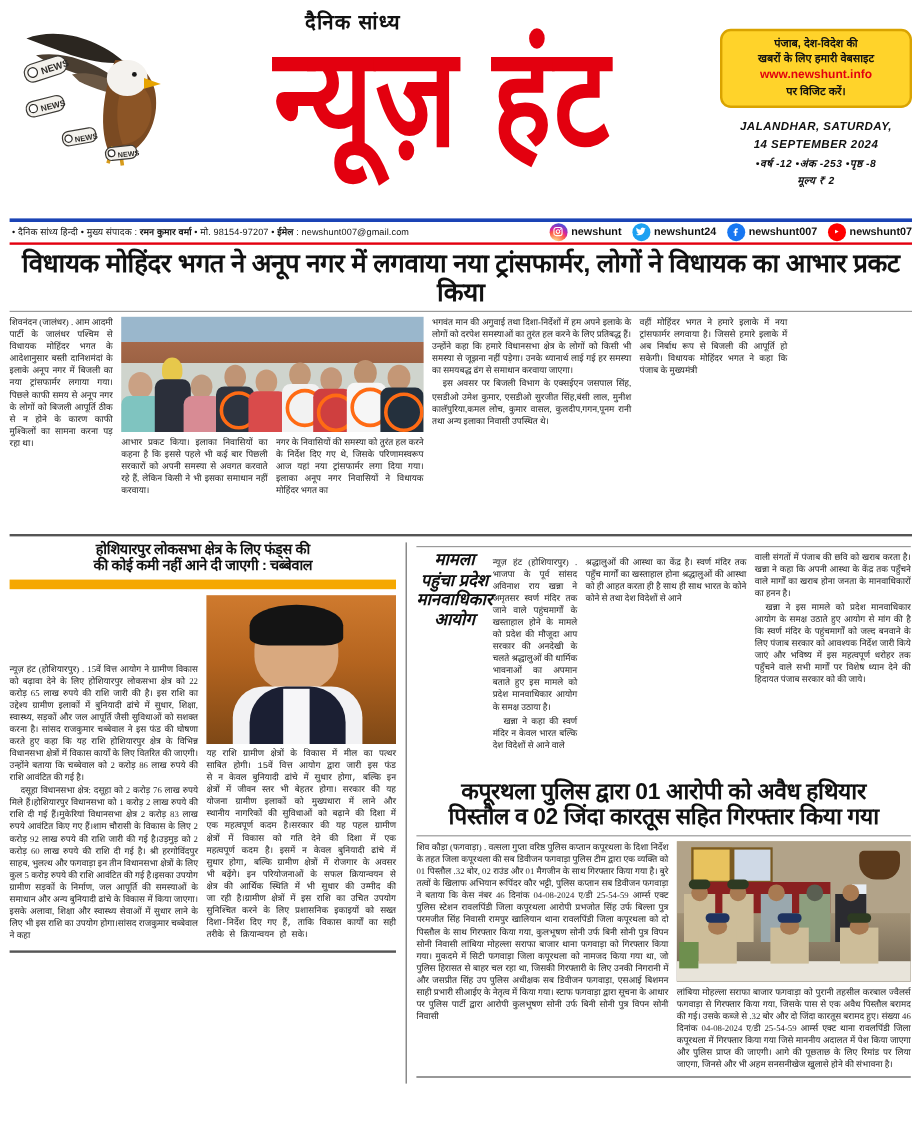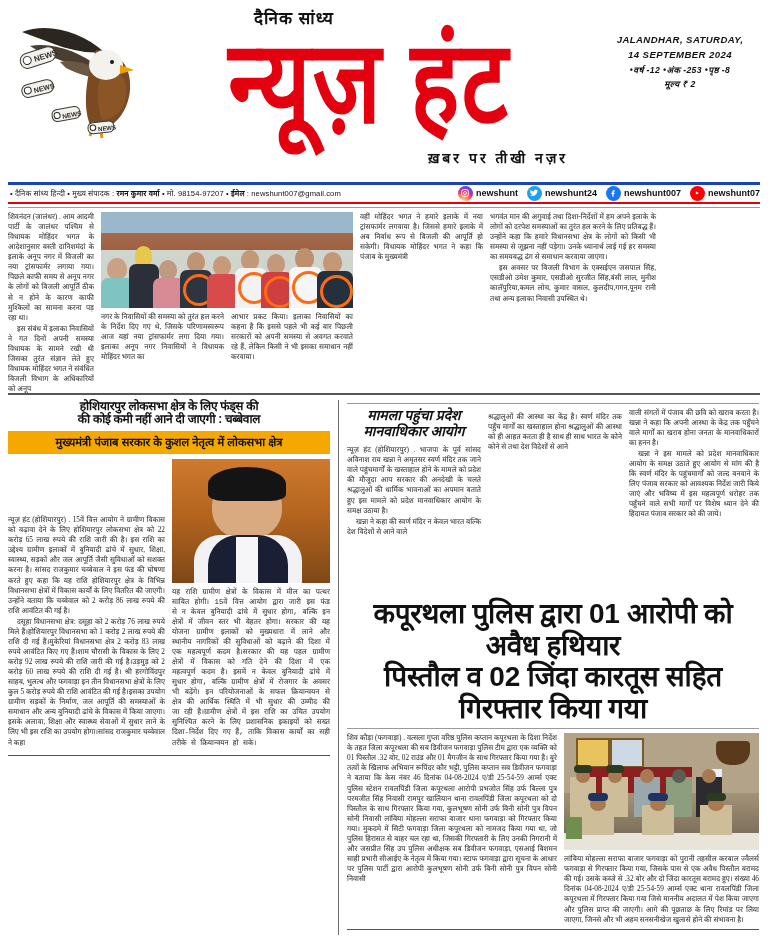--- a/index.html
+++ b/index.html
@@ -87,21 +87,21 @@
   .photo.portrait{background:linear-gradient(180deg,#cf7a2e 0%,#b4641f 45%,#7e4816 100%);}
   .photo.police{background:linear-gradient(180deg,#b8a98e 0%,#9f8f74 55%,#6d6150 100%);}
 
   
   .sec-head{
     font-family:"Liberation Sans",sans-serif;font-weight:bold;
     line-height:1.14;text-align:center;letter-spacing:-0.3px;
   }
   .sec-head.s1{font-size:12px;}
   .sec-head.s2{font-size:17.5px;}
-  .sec-head.s3{font-size:28px;}
+  .sec-head.s3{font-size:19px;}
   .yellow-band{
     background:#f5a800;color:#111;font-family:"Liberation Sans",sans-serif;font-weight:bold;
     font-size:11.3px;line-height:1.3;text-align:center;padding:4px 5px;margin-top:4px;
   }
   .kicker{
     font-family:"Liberation Serif",serif;font-style:italic;font-weight:bold;font-size:14px;
     line-height:1.2;text-align:center;
   }
   .vrule-d{width:1px;background:#6e6e6e;align-self:stretch;}
 </style>
@@ -149,24 +149,29 @@
             <circle cx="85" cy="117" r="2.8" fill="#fff" stroke="#2d2b28" stroke-width="1"></circle>
             <text x="90" y="121" font-size="6" font-family="Liberation Sans, sans-serif" font-weight="bold" fill="#2d2b28">NEWS</text>
           </g>
         </g>
       </svg>
     </div>
 
     <div class="masthead-center">
       <div class="daink">दैनिक सांध्य</div>
       <div class="paper-title">न्यूज़ हंट</div>
-      <div class="tagline">ख़बर पर तीखी नज़र</div>
     </div>
 
     <div class="masthead-right">
+      <div class="web-box">
+        <div>पंजाब, देश-विदेश की</div>
+        <div>खबरों के लिए हमारी वेबसाइट</div>
+        <div class="url">www.newshunt.info</div>
+        <div>पर विजिट करें।</div>
+      </div>
       <div class="date-block">
         <div>JALANDHAR, SATURDAY,</div>
         <div>14 SEPTEMBER 2024</div>
         <div class="issue-line">•वर्ष -12  •अंक -253  •पृष्ठ -8</div>
         <div class="issue-line">मूल्य ₹ 2</div>
       </div>
     </div>
   </div>
 
   <div class="infobar-wrap">
@@ -208,27 +213,27 @@
               </svg>
           </span>
           <span class="soc-label">newshunt07</span>
         </div>
       </div>
     </div>
     <div class="rule-red"></div>
   </div>
 
   <div>
+    <div class="lead-head">विधायक मोहिंदर भगत ने अनूप नगर में लगवाया नया ट्रांसफार्मर, लोगों ने विधायक का आभार प्रकट किया</div>
     <div class="hr-thin"></div>
 
     <div class="cols" style="height:176px;">
 
       <div class="col" style="width:86px;">
         <p class="noind">शिवनंदन (जालंधर) . आम आदमी पार्टी के जालंधर पश्चिम से विधायक मोहिंदर भगत के आदेशानुसार बस्ती दानिशमंदां के इलाके अनूप नगर में बिजली का नया ट्रांसफार्मर लगाया गया। पिछले काफी समय से अनूप नगर के लोगों को बिजली आपूर्ति ठीक से न होने के कारण काफी मुश्किलों का सामना करना पड़ रहा था।</p>
-        <p>इस संबंध में इलाका निवासियों ने गत दिनों अपनी समस्या विधायक के सामने रखी थी जिसका तुरंत संज्ञान लेते हुए विधायक मोहिंदर भगत ने संबंधित बिजली विभाग के अधिकारियों को अनूप</p>
       </div>
 
       <div style="width:252px;display:flex;flex-direction:column;">
         <div class="photo group1" style="height:96px;">
 
           <div class="pp" style="left:6px;top:46px;width:20px;height:22px;background:#caa184;"></div>
           <div class="body" style="left:0px;top:66px;width:34px;height:32px;background:#7fc4c0;"></div>
           <div class="pp" style="left:34px;top:34px;width:17px;height:19px;background:#e7c84b;border-radius:50% 50% 30% 30%;"></div>
           <div class="body" style="left:28px;top:52px;width:30px;height:46px;background:#2b2f3a;"></div>
           <div class="pp" style="left:58px;top:48px;width:18px;height:20px;background:#c09a7e;"></div>
@@ -245,48 +250,47 @@
           <div class="body" style="left:160px;top:60px;width:32px;height:38px;background:#cf3f3f;"></div>
           <div class="mala" style="left:163px;top:64px;width:26px;height:26px;"></div>
           <div class="pp" style="left:194px;top:36px;width:19px;height:21px;background:#bd916f;"></div>
           <div class="body" style="left:188px;top:55px;width:33px;height:43px;background:#f6f6f6;"></div>
           <div class="mala" style="left:191px;top:59px;width:27px;height:27px;"></div>
           <div class="pp" style="left:222px;top:40px;width:19px;height:21px;background:#c49776;"></div>
           <div class="body" style="left:216px;top:59px;width:36px;height:39px;background:#24303d;"></div>
           <div class="mala" style="left:219px;top:63px;width:27px;height:27px;"></div>
         </div>
         <div class="cols" style="margin-top:4px;flex:1;">
+          <div class="col" style="width:122px;">
+            <p class="noind">आभार प्रकट किया। इलाका निवासियों का कहना है कि इससे पहले भी कई बार पिछली सरकारों को अपनी समस्या से अवगत करवाते रहे हैं, लेकिन किसी ने भी इसका समाधान नहीं करवाया।</p>
+          </div>
           <div class="col" style="width:123px;">
             <p class="noind">नगर के निवासियों की समस्या को तुरंत हल करने के निर्देश दिए गए थे, जिसके परिणामस्वरूप आज यहां नया ट्रांसफार्मर लगा दिया गया। इलाका अनूप नगर निवासियों ने विधायक मोहिंदर भगत का</p>
           </div>
-          <div class="col" style="width:122px;">
-            <p class="noind">आभार प्रकट किया। इलाका निवासियों का कहना है कि इससे पहले भी कई बार पिछली सरकारों को अपनी समस्या से अवगत करवाते रहे हैं, लेकिन किसी ने भी इसका समाधान नहीं करवाया।</p>
-          </div>
-        </div>
-      </div>
-
-      <div class="col" style="width:123px;">
-        <p class="noind">वहीं मोहिंदर भगत ने हमारे इलाके में नया ट्रांसफार्मर लगवाया है। जिससे हमारे इलाके में अब निर्बाध रूप से बिजली की आपूर्ति हो सकेगी। विधायक मोहिंदर भगत ने कहा कि पंजाब के मुख्यमंत्री</p>
+        </div>
       </div>
 
       <div class="col" style="width:166px;">
         <p class="noind">भगवंत मान की अगुवाई तथा दिशा-निर्देशों में हम अपने इलाके के लोगों को दरपेश समस्याओं का तुरंत हल करने के लिए प्रतिबद्ध हैं। उन्होंने कहा कि हमारे विधानसभा क्षेत्र के लोगों को किसी भी समस्या से जूझना नहीं पड़ेगा। उनके ध्यानार्थ लाई गई हर समस्या का समयबद्ध ढंग से समाधान करवाया जाएगा।</p>
         <p>इस अवसर पर बिजली विभाग के एक्सईएन जसपाल सिंह, एसडीओ उमेश कुमार, एसडीओ सुरजीत सिंह,बंसी लाल, मुनीश कालॅपुरिया,कमल लोच, कुमार वासल, कुलदीप,गगन,पूनम रानी तथा अन्य इलाका निवासी उपस्थित थे।</p>
+      </div>
+
+      <div class="col" style="width:123px;">
+        <p class="noind">वहीं मोहिंदर भगत ने हमारे इलाके में नया ट्रांसफार्मर लगवाया है। जिससे हमारे इलाके में अब निर्बाध रूप से बिजली की आपूर्ति हो सकेगी। विधायक मोहिंदर भगत ने कहा कि पंजाब के मुख्यमंत्री</p>
       </div>
     </div>
     <div class="hr-thick"></div>
   </div>
 
   <div style="display:flex;gap:8px;">
 
     <div style="width:322px;">
       <div class="sec-head s1">होशियारपुर लोकसभा क्षेत्र के लिए फंड्स की</div>
       <div class="sec-head s1">की कोई कमी नहीं आने दी जाएगी : चब्बेवाल</div>
       <div class="yellow-band">
-        <div>मुख्यमंत्री पंजाब सरकार के कुशल नेतृत्व में लोकसभा क्षेत्र</div>
       </div>
 
       <div class="cols" style="margin-top:5px;align-items:flex-end;">
         <div class="col" style="width:157px;">
           <p class="noind">न्यूज़ हंट (होशियारपुर) . 15वें वित्त आयोग ने ग्रामीण विकास को बढ़ावा देने के लिए होशियारपुर लोकसभा क्षेत्र को 22 करोड़ 65 लाख रुपये की राशि जारी की है। इस राशि का उद्देश्य ग्रामीण इलाकों में बुनियादी ढांचे में सुधार, शिक्षा, स्वास्थ्य, सड़कों और जल आपूर्ति जैसी सुविधाओं को सशक्त करना है। सांसद राजकुमार चब्बेवाल ने इस फंड की घोषणा करते हुए कहा कि यह राशि होशियारपुर क्षेत्र के विभिन्न विधानसभा क्षेत्रों में विकास कार्यों के लिए वितरित की जाएगी। उन्होंने बताया कि चब्बेवाल को 2 करोड़ 86 लाख रुपये की राशि आवंटित की गई है।</p>
           <p>दसूहा विधानसभा क्षेत्र: दसूहा को 2 करोड़ 76 लाख रुपये मिले हैं।होशियारपुर विधानसभा को 1 करोड़ 2 लाख रुपये की राशि दी गई हैं।मुकेरियां विधानसभा क्षेत्र 2 करोड़ 83 लाख रुपये आवंटित किए गए हैं।शाम चौरासी के विकास के लिए 2 करोड़ 92 लाख रुपये की राशि जारी की गई है।उड़मुड़ को 2 करोड़ 60 लाख रुपये की राशि दी गई है। श्री हरगोविंदपुर साहब, भुलत्थ और फगवाड़ा इन तीन विधानसभा क्षेत्रों के लिए कुल 5 करोड़ रुपये की राशि आवंटित की गई है।इसका उपयोग ग्रामीण सड़कों के निर्माण, जल आपूर्ति की समस्याओं के समाधान और अन्य बुनियादी ढांचे के विकास में किया जाएगा। इसके अलावा, शिक्षा और स्वास्थ्य सेवाओं में सुधार लाने के लिए भी इस राशि का उपयोग होगा।सांसद राजकुमार चब्बेवाल ने कहा</p>
         </div>
         <div style="width:158px;display:flex;flex-direction:column;">
           <div class="photo portrait" style="height:124px;">
             <div style="position:absolute;left:40px;top:14px;width:70px;height:66px;border-radius:48% 48% 44% 44%;background:#d9a97f;"></div>
@@ -304,21 +308,21 @@
     </div>
 
     <div class="vrule-d"></div>
 
     <div style="width:412px;">
 
       <div>
         <div class="hr-thin"></div>
 
         <div class="cols" style="margin-top:2px;height:188px;">
-          <div style="width:136px;display:flex;flex-direction:column;">
+          <div style="width:136px;display:flex;flex-direction:row;">
             <div class="kicker">
               <div>मामला पहुंचा प्रदेश</div>
               <div>मानवाधिकार आयोग</div>
             </div>
             <div class="col" style="margin-top:4px;">
               <p class="noind">न्यूज़ हंट (होशियारपुर) . भाजपा के पूर्व सांसद अविनाश राय खन्ना ने अमृतसर स्वर्ण मंदिर तक जाने वाले पहुंचमार्गों के खस्ताहाल होने के मामले को प्रदेश की मौजूदा आप सरकार की अनदेखी के चलते श्रद्धालुओं की धार्मिक भावनाओं का अपमान बताते हुए इस मामले को प्रदेश मानवाधिकार आयोग के समक्ष उठाया है।</p>
               <p>खन्ना ने कहा की स्वर्ण मंदिर न केवल भारत बल्कि देश विदेशों से आने वाले</p>
             </div>
           </div>
 

